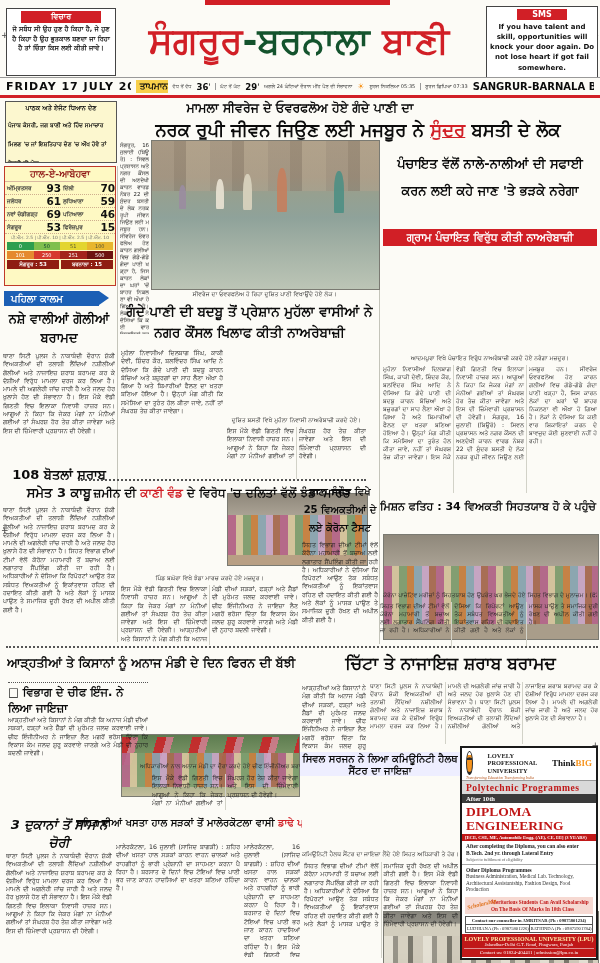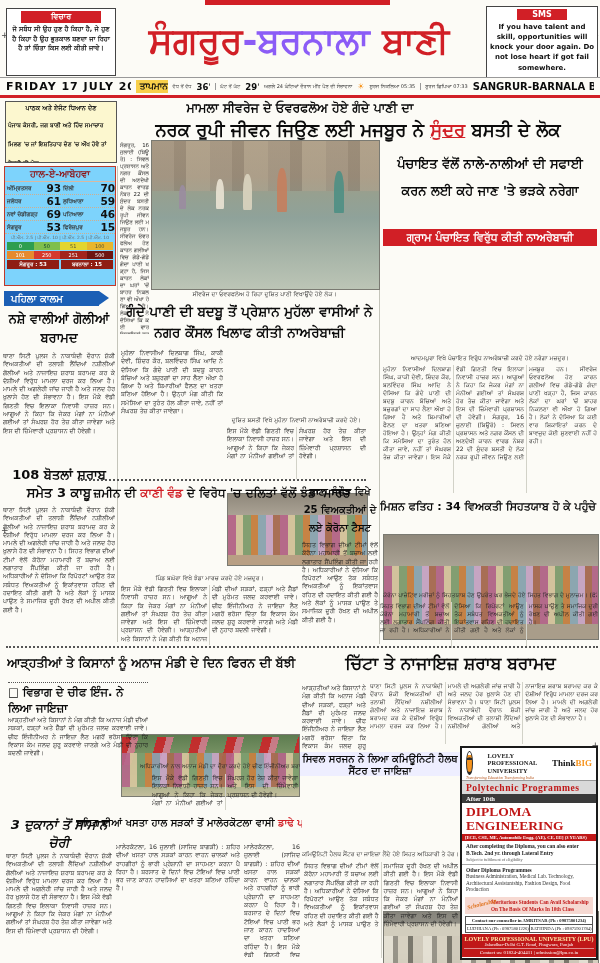--- a/index.html
+++ b/index.html
@@ -18,21 +18,21 @@
   .ph{border:1px solid #7a7a72;overflow:hidden;position:relative;background:#b9b3a2;}
   .fg{position:absolute;border-radius:45% 45% 8% 8%;opacity:.92;}
   .vline{position:absolute;width:1px;background:#c4c4ba;}
   .dl{border-top:2px dotted #555;}
   .redbar{background:#d11f26;}
   
   .hbox{border:1px solid #444;background:#fff;}
   .hbox .lbl{background:#d11f26;color:#fff;font-weight:bold;text-align:center;font-size:8px;padding:1px 0;margin:2px 14px 2px;}
   .hbox .txt{font-size:6.6px;font-weight:bold;text-align:center;line-height:1.45;color:#111;padding:0 3px;}
   
-  #wx{border:1px solid #c0392b;background:#7dd3fc;font-family:"DejaVu Sans","Liberation Sans",sans-serif;}
+  #wx{border:1px solid #c0392b;background:#fef9c3;font-family:"DejaVu Sans","Liberation Sans",sans-serif;}
   #wx .t{color:#8e1313;font-weight:bold;font-size:9.5px;text-align:center;border-bottom:1px solid #d9b9a0;padding:1px 0;}
   #wx .grid{display:grid;grid-template-columns:32px 24px 32px 22px;align-items:center;padding:0 2px;}
   #wx .city{font-size:5.6px;font-weight:bold;color:#333;}
   #wx .val{font-size:10.5px;font-weight:bold;color:#111;text-align:right;padding-right:2px;}
   #wx .row{border-bottom:1px dotted #cfae8e;}
   #wx .pm{font-size:4.4px;color:#666;text-align:center;padding:1px 0;}
   .strip{display:flex;height:8px;margin:1px 2px;}
   .strip span{flex:1;font-size:5px;color:#fff;text-align:center;line-height:8px;overflow:hidden;}
   .s1 span:nth-child(1){background:#2e9e4f;}
   .s1 span:nth-child(2){background:#7fbf4d;color:#143;}
@@ -96,21 +96,21 @@
   <span class="plus" style="right:1px;top:30px;">+</span>
   <span class="plus" style="left:1px;top:525px;">+</span>
   <span class="plus" style="right:1px;top:740px;">+</span>
 
   <div class="abs hbox" style="left:6px;top:8px;width:108px;height:66px;">
     <div class="lbl">ਵਿਚਾਰ</div>
     <div class="txt">ਜੋ ਸਬੰਧ ਸੀ ਉਹ ਹੁਣ ਹੈ ਕਿਹਾ ਹੈ, ਜੇ ਹੁਣ ਹੈ ਕਿਹਾ ਹੈ ਉਹ ਭੂਤਕਾਲ ਬਣਦਾ ਜਾ ਰਿਹਾ ਹੈ ਤਾਂ ਚਿੰਤਾ ਕਿਸ ਲਈ ਕੀਤੀ ਜਾਵੇ।</div>
   </div>
 
   <div class="abs hd ctr nw" style="left:116px;top:10px;width:366px;height:64px;font-size:36px;line-height:62px;">
-    <span style="color:#d11f26;">ਸੰਗਰੂਰ</span><span style="color:#8b5cf6;">-ਬਰਨਾਲਾ</span><span style="color:#d11f26;margin-top:7px;"> ਬਾਣੀ</span>
+    <span style="color:#d11f26;">ਸੰਗਰੂਰ</span><span style="color:#14532d;">-ਬਰਨਾਲਾ</span><span style="color:#d11f26;margin-top:7px;"> ਬਾਣੀ</span>
   </div>
 
   <div class="abs hbox" style="left:486px;top:6px;width:110px;height:70px;">
     <div class="lbl" style="margin:2px 30px;">SMS</div>
     <div class="txt" style="font-size:7px;">If you have talent and skill, opportunities will knock your door again. Do not lose heart if got fail somewhere.</div>
   </div>
 
   <div class="abs" style="left:0;top:77px;width:600px;height:18px;border-top:1px solid #999;display:flex;align-items:center;gap:5px;padding:0 6px;box-sizing:border-box;">
     <span class="hd nw" style="font-size:11px;letter-spacing:1px;">FRIDAY 17 JULY 2020</span>
     <span class="hd nw" style="background:#f8cf4a;font-size:9px;padding:1px 4px;">ਤਾਪਮਾਨ</span>

